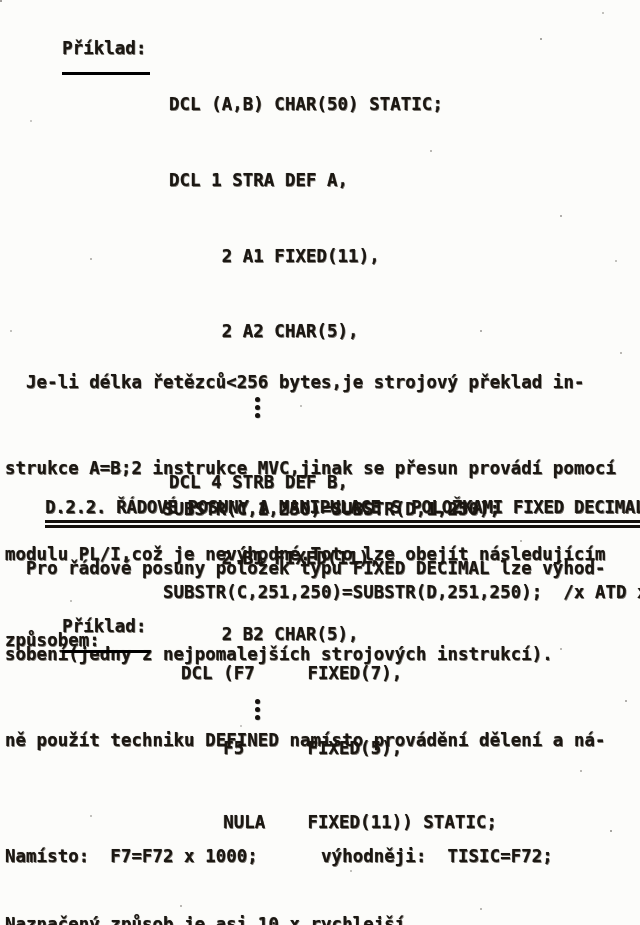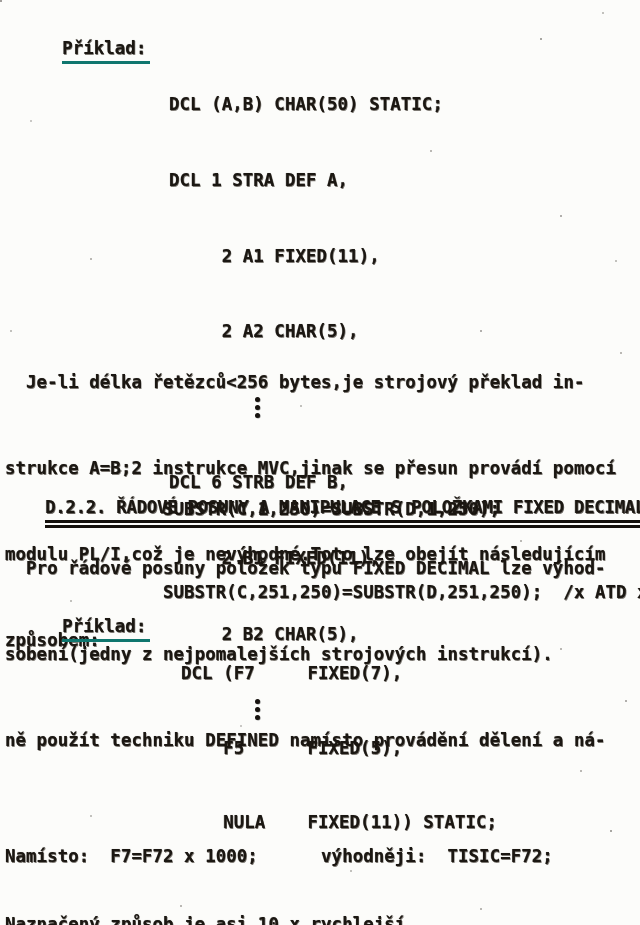--- a/index.html
+++ b/index.html
@@ -4,21 +4,21 @@
 <style>
   html,body{margin:0;padding:0;}
   body{width:640px;height:925px;background:#e8e8e6;font-family:"DejaVu Sans Mono","Liberation Mono",monospace;}
   .page{position:relative;width:640px;height:925px;background:#fcfcfa;overflow:hidden;
         color:#1b1712;font-weight:bold;font-size:17.5px;}
   .page *{box-sizing:border-box;}
   .blk{position:absolute;white-space:pre;
        text-shadow:0.6px 0.6px 0.4px rgba(25,18,10,.55), -0.3px 0.2px 0.3px rgba(25,18,10,.3), 0 0 1px rgba(0,0,0,.25);}
   .code{line-height:25.2px;margin-left:36px;}
   .para{line-height:28.6px;}
-  .label-underline{display:inline-block;padding:0 4px 3px 0;border-bottom:3px solid #0f766e;}
+  .label-underline{display:inline-block;padding:0 4px 14px 0;border-bottom:3px solid #000000;}
   .heading{font-size:17.4px;letter-spacing:-0.3px;padding-bottom:3px;border-bottom:8px double #15110d;
            text-shadow:0.8px 0.7px 0.6px rgba(20,14,8,.65), -0.4px 0.3px 0.4px rgba(20,14,8,.4);}
   .cmp{line-height:27.4px;}
   .vdots{height:25.2px;display:flex;flex-direction:column;justify-content:center;gap:3px;padding-left:86px;}
   .vdots i{display:block;width:5px;height:5px;border-radius:50%;background:#17130f;
            box-shadow:0.6px 0.6px 0.6px rgba(0,0,0,.45);}
   
   .speckles{position:absolute;inset:0;pointer-events:none;}
   .speckles::after{content:"";position:absolute;width:2px;height:2px;border-radius:50%;background:rgba(30,24,18,.55);
     box-shadow:540px 38px 0 rgba(30,24,18,.5), 602px 12px 0 rgba(30,24,18,.35), 430px 150px 0 rgba(30,24,18,.4),
@@ -40,21 +40,21 @@
   <div class="blk" style="left:20px;top:18px;">
     <span class="label-underline">Příklad:</span>
   </div>
 
   <div class="blk code" style="left:133px;top:42px;">
     <div>DCL (A,B) CHAR(50) STATIC;</div>
     <div>DCL 1 STRA DEF A,</div>
     <div>     2 A1 FIXED(11),</div>
     <div>     2 A2 CHAR(5),</div>
     <div class="vdots"><i></i><i></i><i></i></div>
-    <div>DCL 6 STRB DEF B,</div>
+    <div>DCL 4 STRB DEF B,</div>
     <div>     2 B1 FIXED(11),</div>
     <div>     2 B2 CHAR(5),</div>
     <div class="vdots"><i></i><i></i><i></i></div>
   </div>
 
 
   <div class="blk para" style="left:5px;top:311px;">
     <div>  Je-li délka řetězců&lt;256 bytes,je strojový překlad in-</div>
     <div>strukce A=B;2 instrukce MVC,jinak se přesun provádí pomocí</div>
     <div>modulu PL/I,což je nevýhodné.Toto lze obejít následujícím</div>

